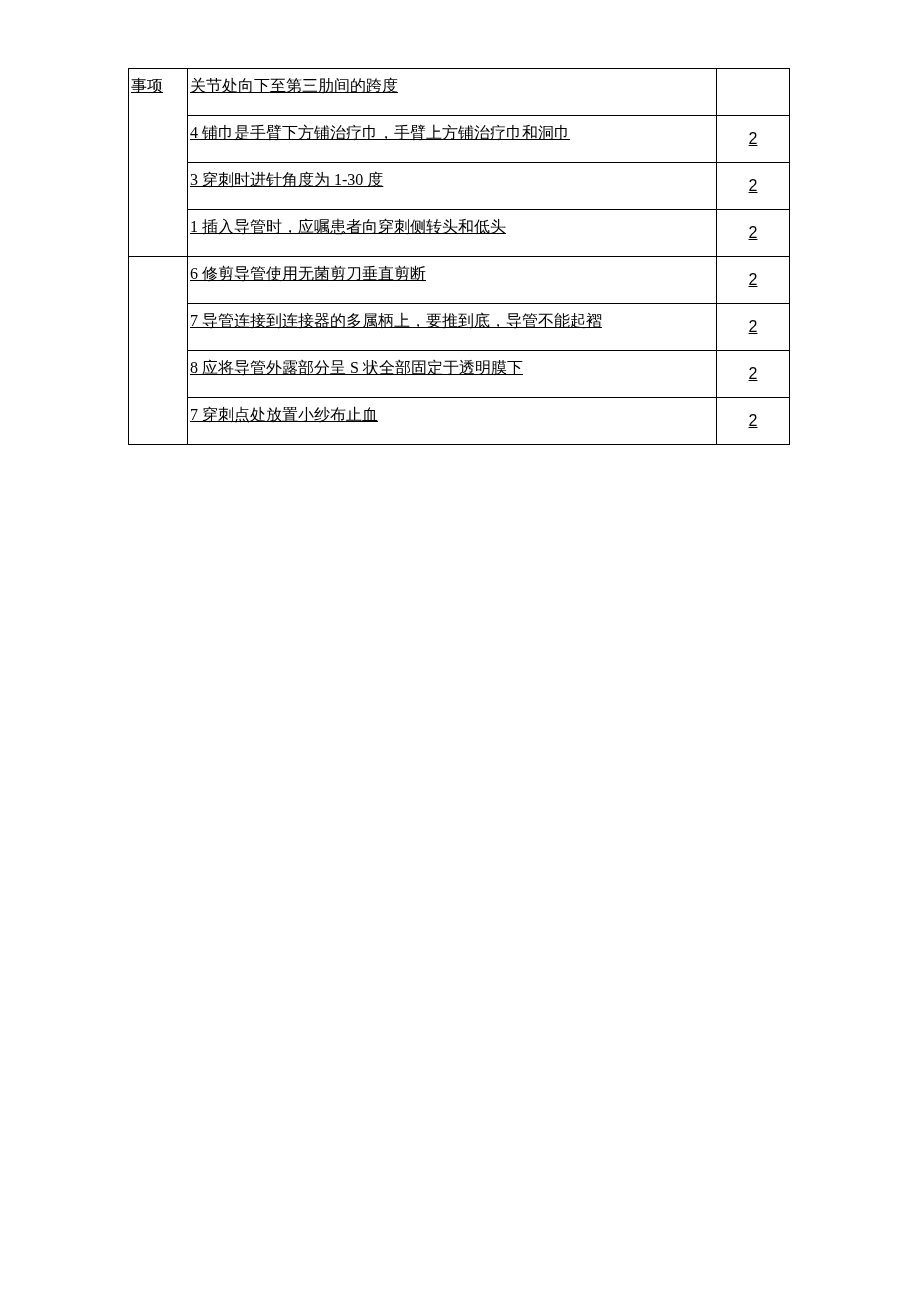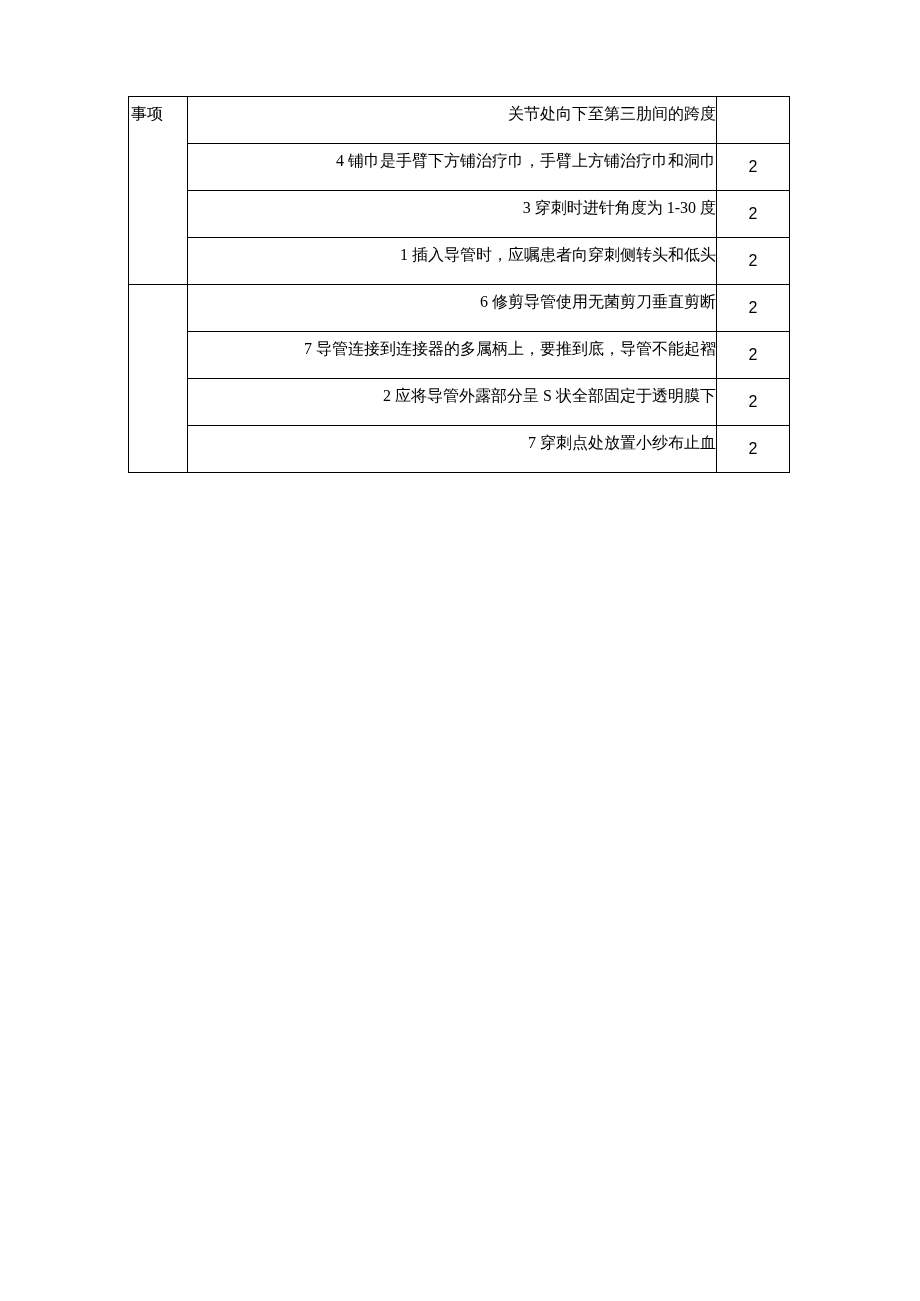--- a/index.html
+++ b/index.html
@@ -4,44 +4,45 @@
 <style>
   body {
     margin: 0;
     padding: 0;
     background: #ffffff;
     font-family: "SimSun", "宋体", serif;
     width: 920px;
     height: 1301px;
   }
   .page {
-    padding-top: 96px;
+    padding-top: 68px;
     padding-left: 128px;
     padding-right: 130px;
+    text-decoration: underline;
   }
   table {
     border-collapse: collapse;
     width: 100%;
     table-layout: fixed;
   }
   td {
     border: 1px solid #000;
     padding: 0;
     vertical-align: top;
     font-size: 16px;
     line-height: 1.4;
     height: 34px;
   }
   .col1 {
     width: 56px;
     text-align: left;
     padding-left: 2px;
   }
   .col2 {
-    text-align: right;
+    text-align: left;
     padding-left: 2px;
     padding-top: 6px;
     padding-bottom: 6px;
   }
   .col3 {
     width: 72px;
     text-align: center;
     font-family: Arial, sans-serif;
     vertical-align: middle;
   }
@@ -103,21 +104,21 @@
     <tr>
       <td class="col2">
         <span>7 导管连接到连接器的多属柄上，要推到底，导管不能起褶</span>
       </td>
       <td class="col3">
         <span>2</span>
       </td>
     </tr>
     <tr>
       <td class="col2">
-        <span>2 应将导管外露部分呈 S 状全部固定于透明膜下</span>
+        <span>8 应将导管外露部分呈 S 状全部固定于透明膜下</span>
       </td>
       <td class="col3">
         <span>2</span>
       </td>
     </tr>
     <tr>
       <td class="col2">
         <span>7 穿刺点处放置小纱布止血</span>
       </td>
       <td class="col3">

